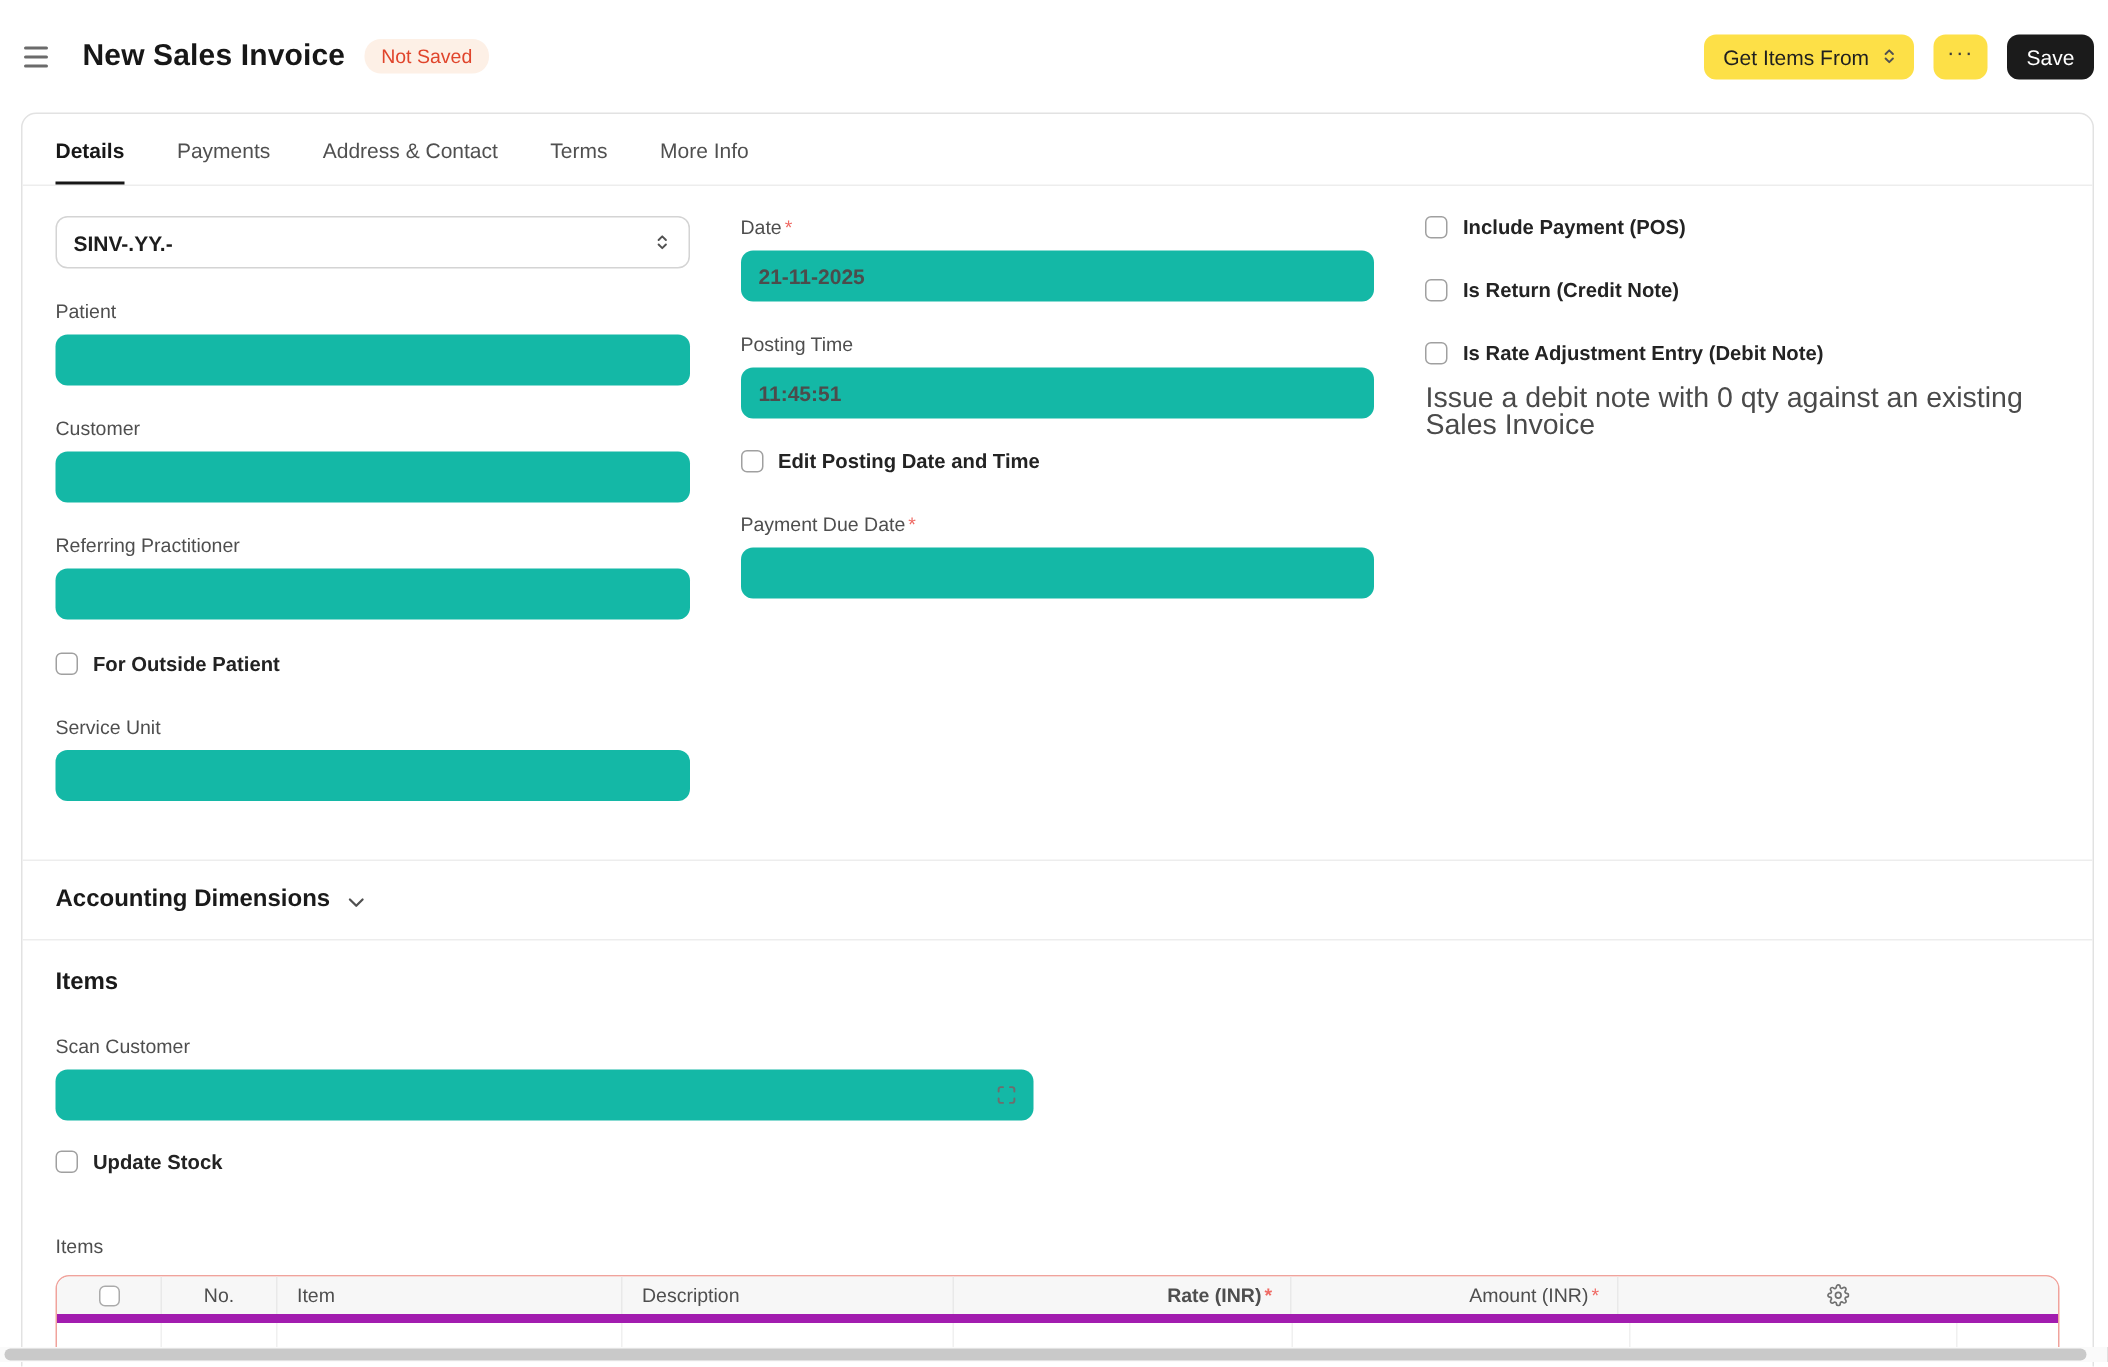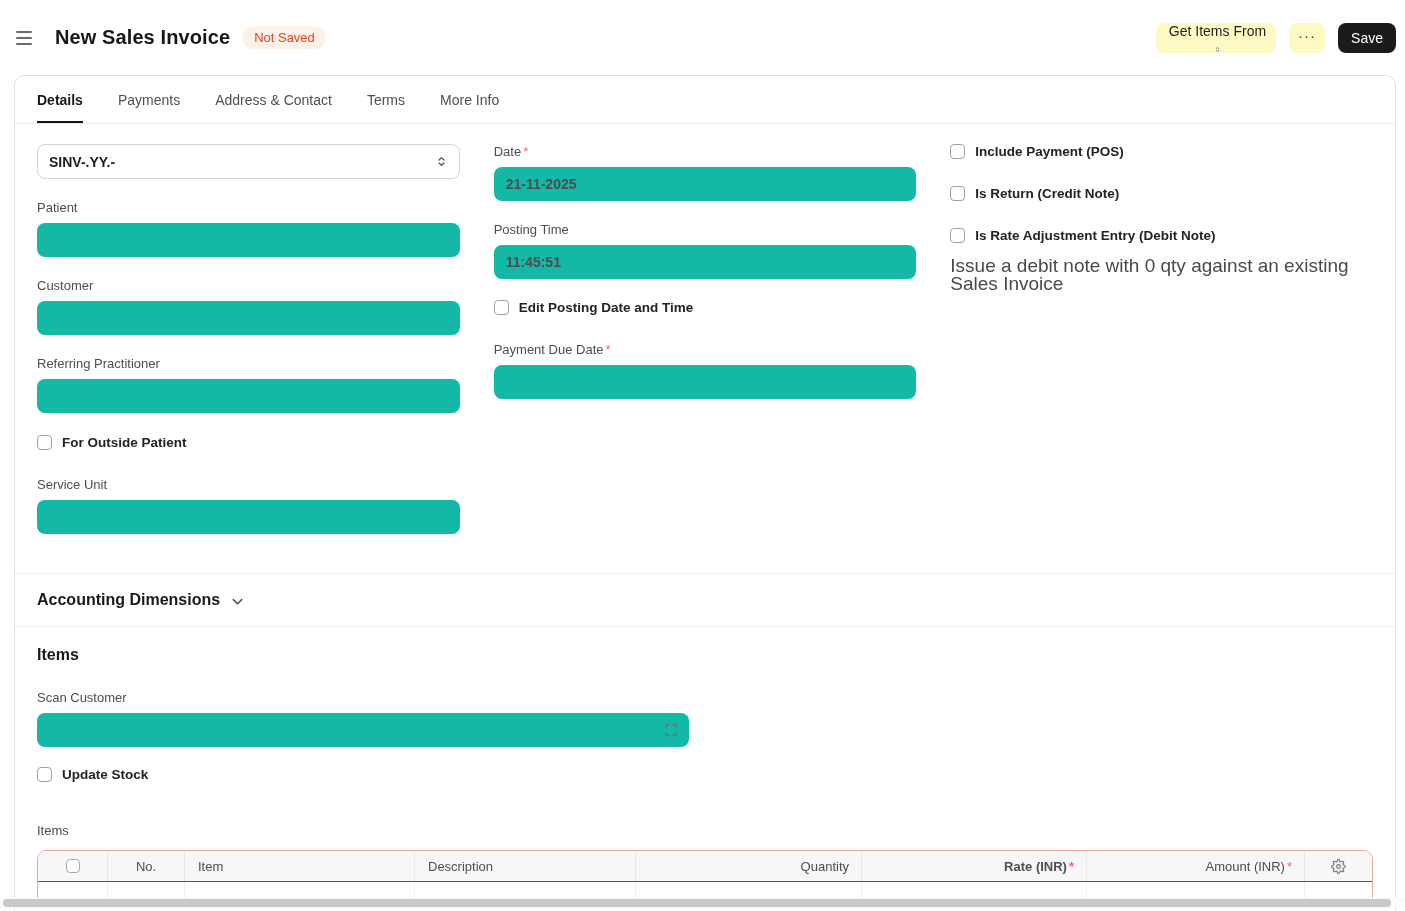--- a/index.html
+++ b/index.html
@@ -42,21 +42,21 @@
     height: 30px;
     border: none;
     border-radius: 8px;
     font-family: inherit;
     font-size: 14px;
     display: inline-flex;
     align-items: center;
     justify-content: center;
     cursor: pointer;
   }
-  .btn-default { background: #fef9c3; color: #1f1f1f; flex-direction: column; }
+  .btn-default { background: #fde047; color: #1f1f1f; }
   .btn-get-items { padding: 0 10px 0 13px; gap: 7px; margin-right: 13px; }
   .btn-ellipsis { width: 36px; margin-right: 13px; font-size: 15px; letter-spacing: 1px; color: #3d3d3d; padding-bottom: 4px;}
   .btn-primary { background: #1b1b1b; color: #ffffff; padding: 0 13px; font-weight: 500; }
   .chev-updown { width: 13px; height: 13px; color: #525252; }
 
   
   .card {
     margin: 0 9px 0 14px;
     border: 1px solid #e2e2e2;
     border-radius: 10px;
@@ -165,21 +165,21 @@
   .grid-table {
     border: 1px solid #f0a39c;
     border-radius: 9px 9px 0 0;
     overflow: hidden;
     width: 100%;
   }
   .grid-header {
     display: flex;
     height: 31px;
     background: #f7f7f7;
-    border-bottom: 1px solid #a21caf;
+    border-bottom: 6px solid #a21caf;
     align-items: stretch;
   }
   .grid-body { display: flex; height: 18px; background: #ffffff; }
   .gcell {
     display: flex;
     align-items: center;
     font-size: 13px;
     color: #4e4e4e;
     border-left: 1px solid #e9e9e9;
     overflow: hidden;
@@ -366,21 +366,20 @@
     <label class="table-label">Items</label>
 
     <div class="grid-table">
       <div class="grid-header">
         <div class="gcell c-check">
           <span class="checkbox"></span>
         </div>
         <div class="gcell c-no">No.</div>
         <div class="gcell c-item">Item</div>
         <div class="gcell c-desc">Description</div>
-        <div class="gcell c-qty">Quantity</div>
         <div class="gcell c-rate">
           <span>Rate (INR)</span>
             <span class="req">*</span>
         </div>
         <div class="gcell c-amt">
           <span>Amount (INR)</span>
             <span class="req">*</span>
         </div>
         <div class="gcell c-gear">
           <svg class="gear-icon" viewBox="0 0 24 24" fill="none" stroke="currentColor" stroke-width="1.8" stroke-linecap="round" stroke-linejoin="round">

